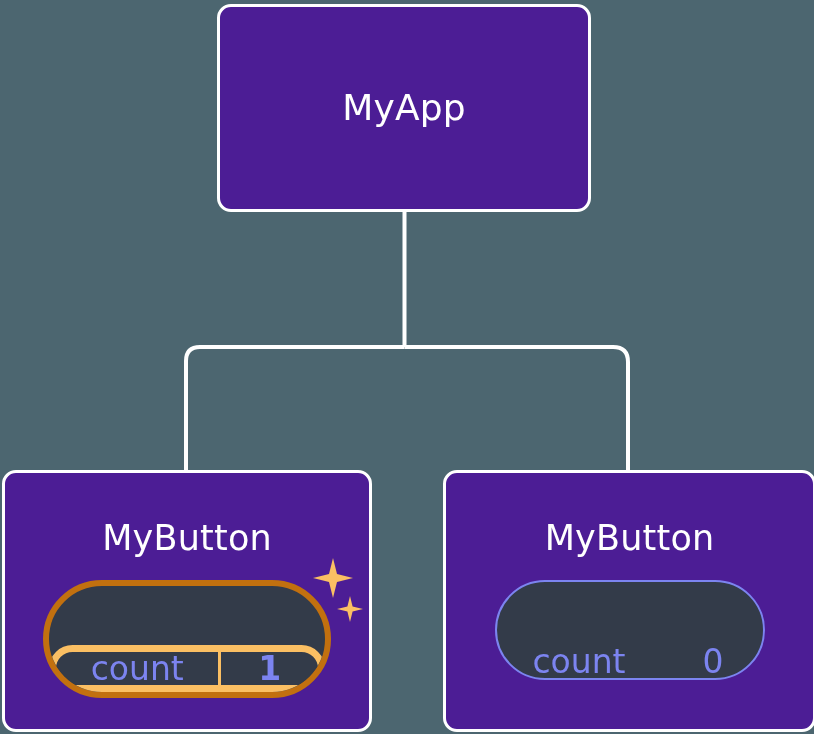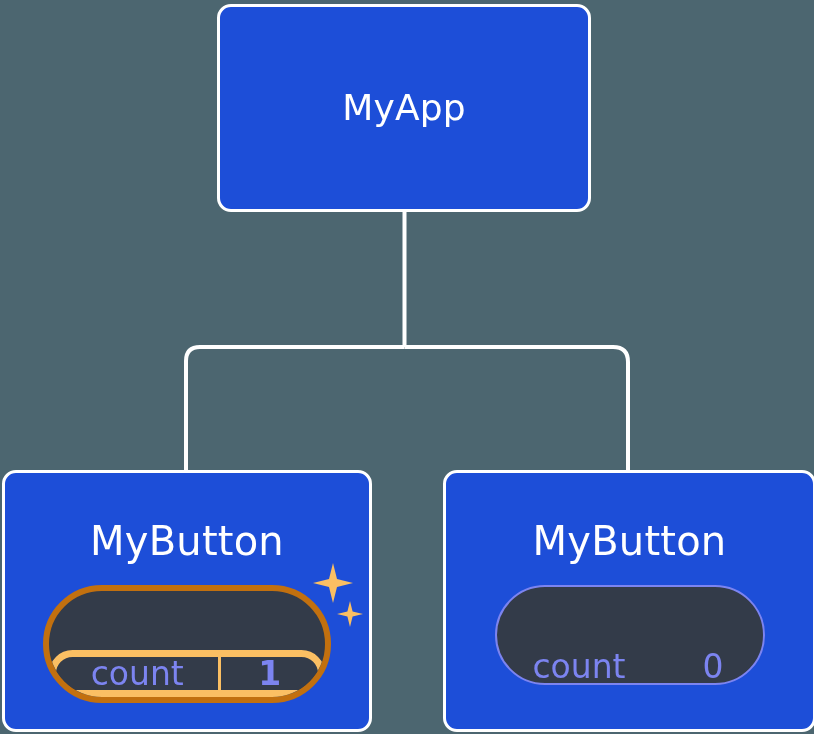--- a/index.html
+++ b/index.html
@@ -21,21 +21,21 @@
     position: absolute;
     left: 0; top: 0;
     width: 814px; height: 734px;
     pointer-events: none;
   }
 
   
   .node-card {
     position: absolute;
     box-sizing: border-box;
-    background: #1d4ed8;
+    background: #4c1d95;
     border: 3px solid #ffffff;
     border-radius: 14px;
     display: flex;
     flex-direction: column;
     align-items: center;
   }
   .card-myapp {
     left: 217px;
     top: 4px;
     width: 374px;
@@ -52,21 +52,21 @@
   .card-right {
     left: 443px;
     top: 470px;
     width: 373px;
     height: 262px;
     border-radius: 14px;
   }
 
   .node-title {
     color: #ffffff;
-    font-size: 40px;
+    font-size: 35px;
     font-weight: 400;
     letter-spacing: 0.2px;
     line-height: 1;
     white-space: nowrap;
   }
   .card-myapp .node-title {
     font-size: 36px;
   }
   .card-left .node-title,
   .card-right .node-title {

